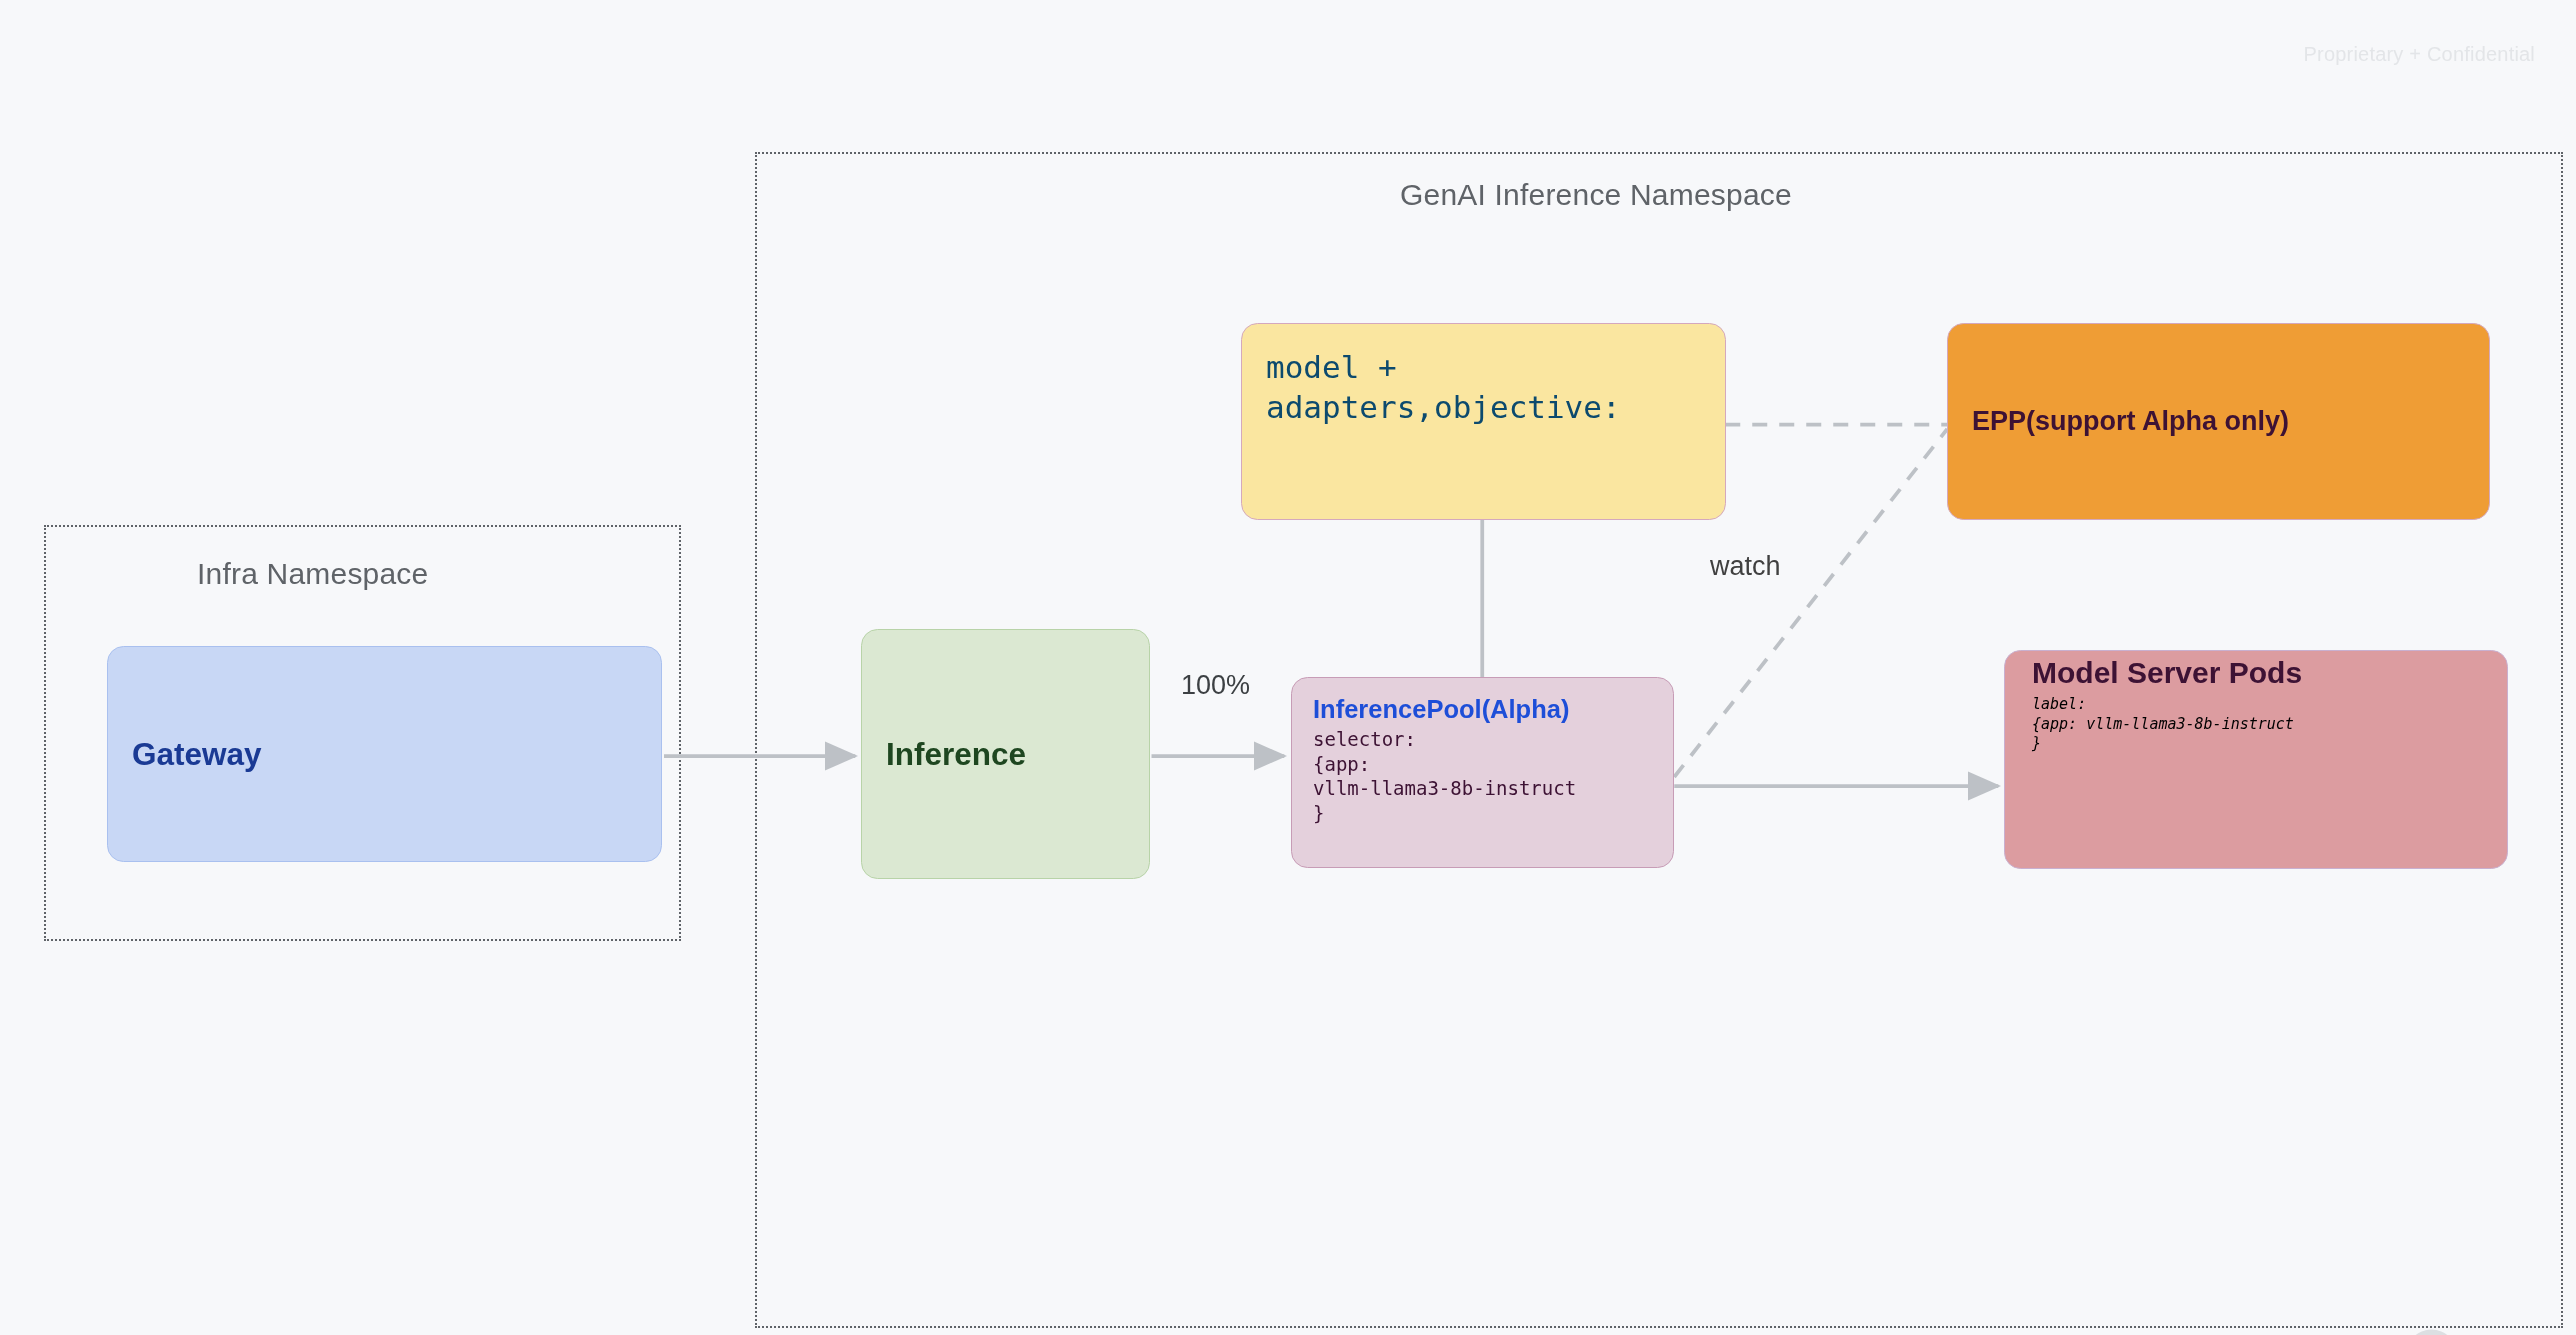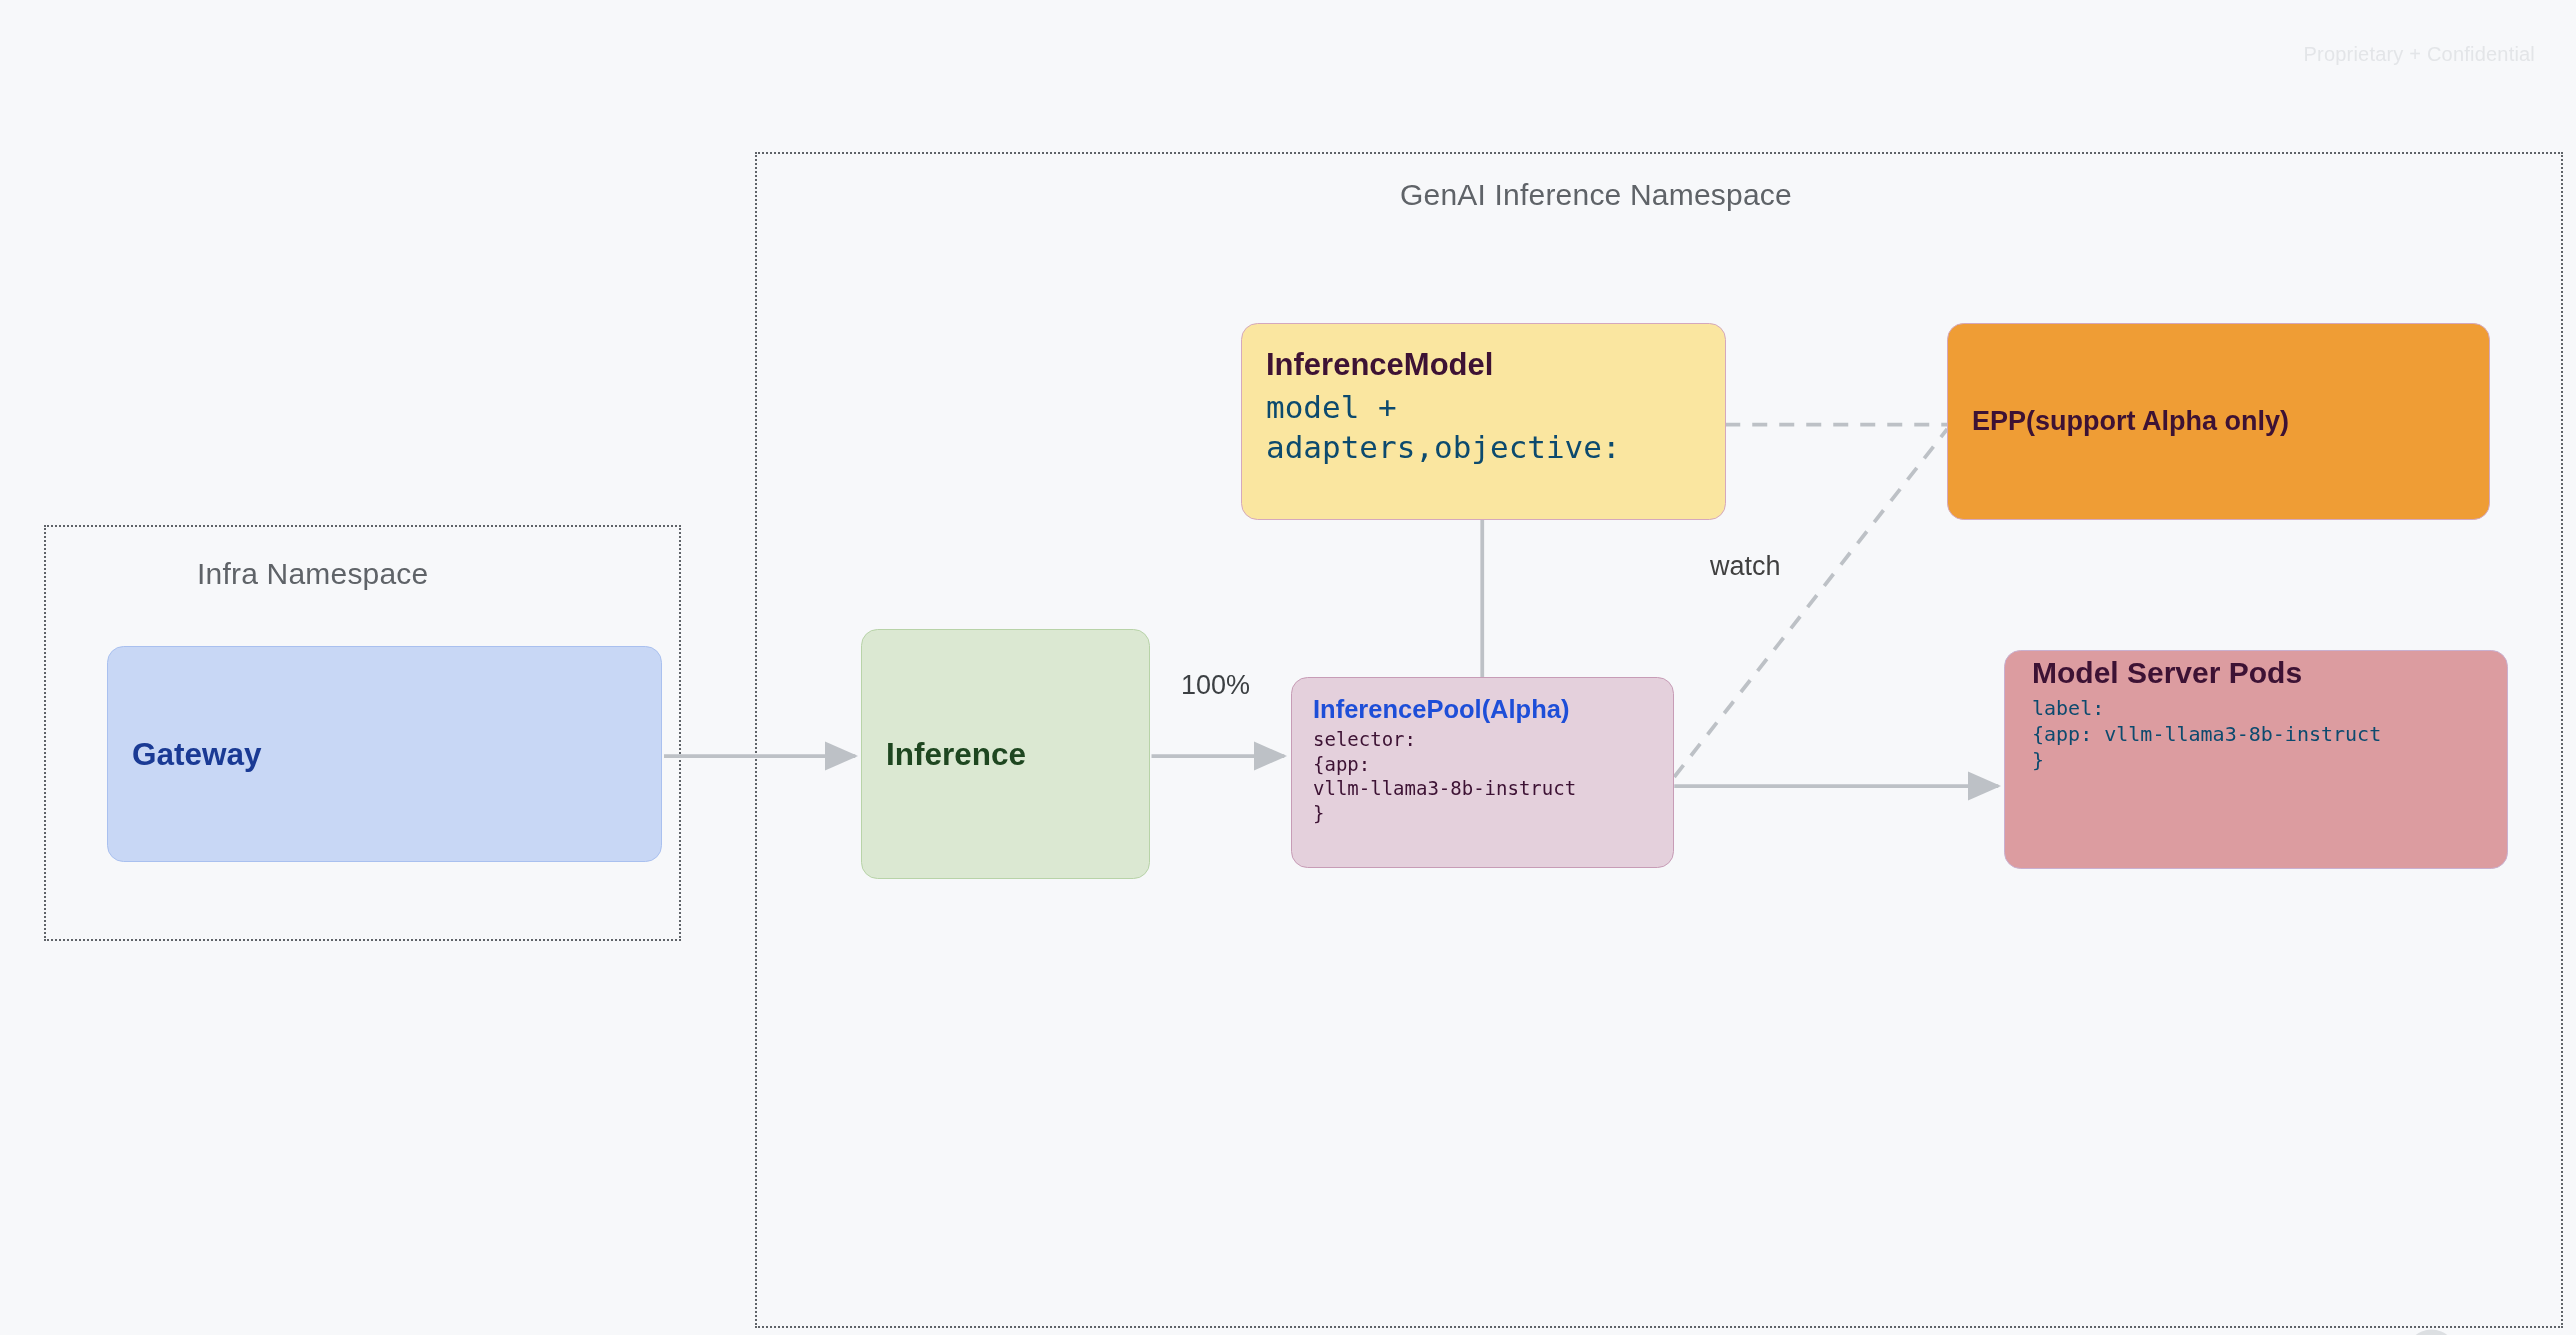--- a/index.html
+++ b/index.html
@@ -117,21 +117,21 @@
 
   
   .n-pods {
     left: 2004px; top: 650px; width: 504px; height: 219px;
     background: #dc9ca0;
     border: 1.5px solid #c9b0d0;
     justify-content: flex-start;
     padding: 5px 27px;
   }
   .n-pods .title { color: #3d1234; font-size: 30px; margin-bottom: 4.5px; }
-  .n-pods .sub { color: #0c4a6e; font-size: 20px; }
+  .n-pods .sub { color: #000000; font-size: 15px; font-style: italic; }
 
   
   .edge-svg {
     position: absolute;
     left: 0; top: 0;
     width: 2576px; height: 1335px;
     pointer-events: none;
   }
   .edge-label {
     position: absolute;
@@ -189,21 +189,20 @@
 
   <div class="node n-gateway">
     <div class="title">Gateway</div>
   </div>
 
   <div class="node n-httproute">
     <div class="title">Inference</div>
   </div>
 
   <div class="node n-inferencemodel">
-    <div class="title">InferenceModel</div>
     <div class="sub">model +
 adapters,objective:</div>
   </div>
 
   <div class="node n-inferencepool">
     <div class="title">InferencePool(Alpha)</div>
     <div class="sub">selector:
 {app:
 vllm-llama3-8b-instruct
 }</div>

